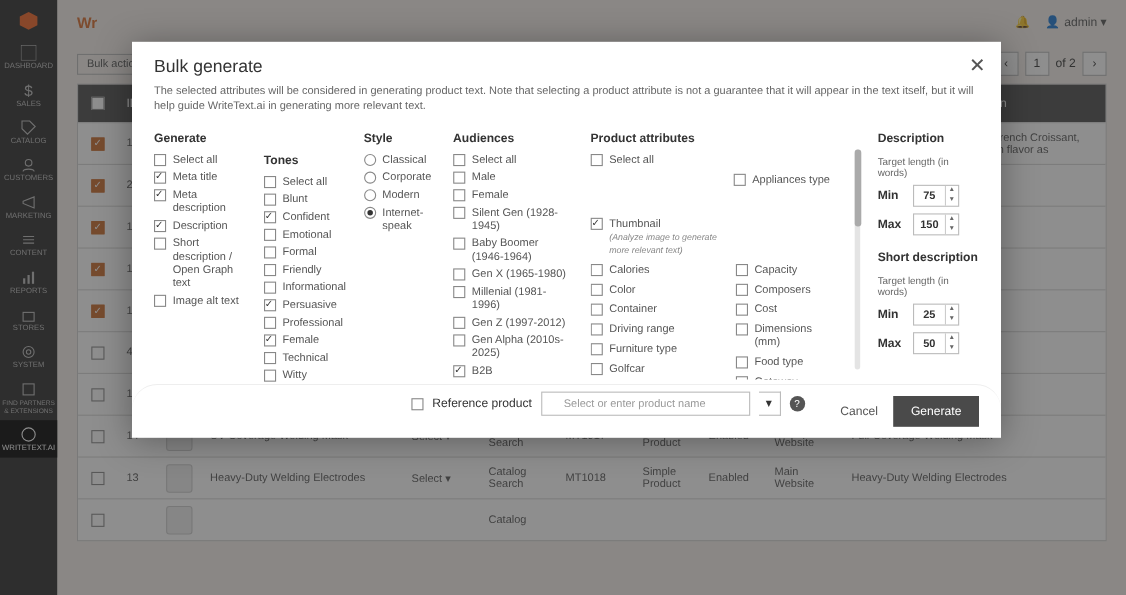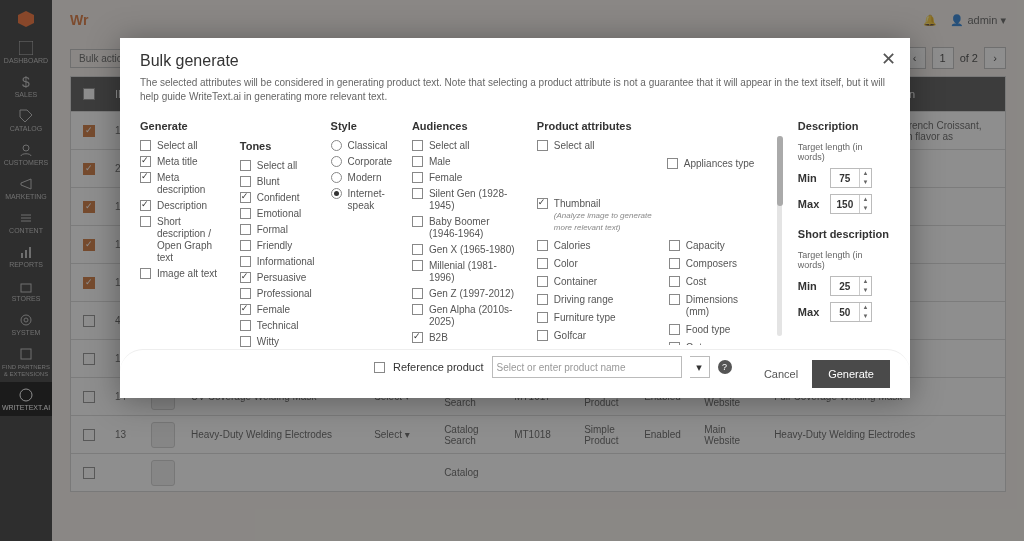--- a/index.html
+++ b/index.html
@@ -58,21 +58,21 @@
   .scrollbar { width: 6px; background: #e4e4e4; border-radius: 3px; margin-left: 4px; position: relative; }
   .scrollbar .thumbv { position: absolute; left: 0; width: 6px; background: #aaa; border-radius: 3px; }
   .desc-col { display: flex; flex-direction: column; gap: 6px; }
   .numfield { display: flex; align-items: center; gap: 8px; font-weight: bold; }
   .numbox { border: 1px solid #bbb; width: 42px; height: 20px; display: flex; align-items: center; }
   .numbox span { flex: 1; text-align: center; font-size: 10px; }
   .numbox .stepper { width: 12px; display: flex; flex-direction: column; font-size: 6px; color: #666; border-left: 1px solid #ccc; }
   .numbox .stepper div { height: 9px; text-align: center; line-height: 8px; cursor: pointer; }
   .sublabel { font-size: 9px; color: #666; }
   .refprod { position: absolute; left: 254px; top: 318px; display: flex; align-items: center; gap: 8px; }
-  .refprod .dd { border: 1px solid #bbb; width: 190px; height: 22px; display: flex; align-items: center; padding: 0 4px; color: #999; font-size: 10px; text-align: right; }
+  .refprod .dd { border: 1px solid #bbb; width: 190px; height: 22px; display: flex; align-items: center; padding: 0 20px; color: #999; font-size: 10px; text-align: right; }
   .refprod .ddbtn { width: 20px; height: 22px; border: 1px solid #bbb; border-left: none; text-align: center; line-height: 20px; cursor: pointer; }
   .help { width: 14px; height: 14px; border-radius: 50%; background: #555; color: #fff; font-size: 9px; text-align: center; line-height: 14px; }
   .modal-foot { padding: 10px 20px; display: flex; justify-content: flex-end; gap: 14px; align-items: center; border-top: 1px solid #eee; border-radius: 23px; }
   .btn-cancel { color: #555; cursor: pointer; font-size: 11px; }
   .btn-gen { background: #4a4a4a; color: #fff; padding: 8px 16px; cursor: pointer; font-size: 11px; }
   .gridactions { border: 1px solid #bbb; padding: 3px 8px; font-size: 10px; color: #555; cursor: pointer; }
   .bulkactions { border: 1px solid #bbb; padding: 3px 8px; font-size: 10px; color: #555; cursor: pointer; }
 </style>
 </head>
 <body>

